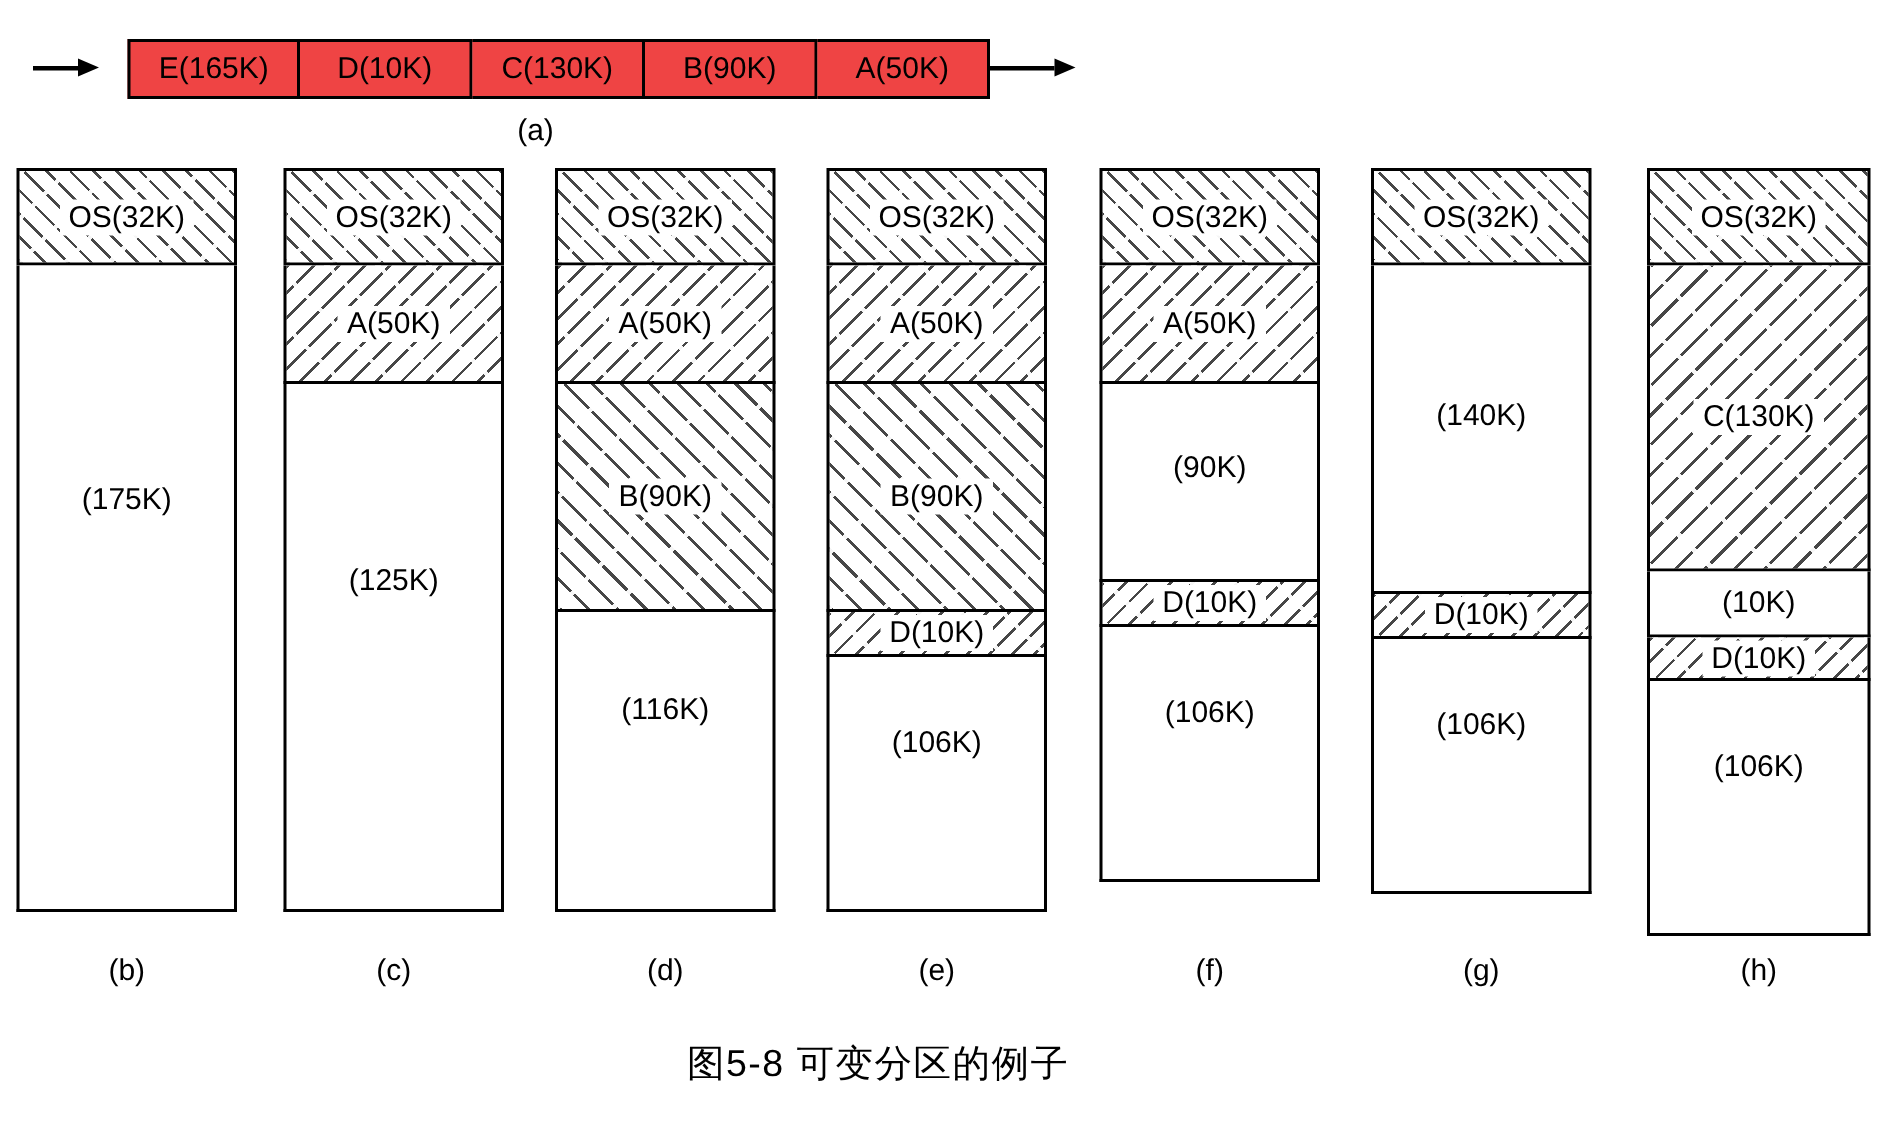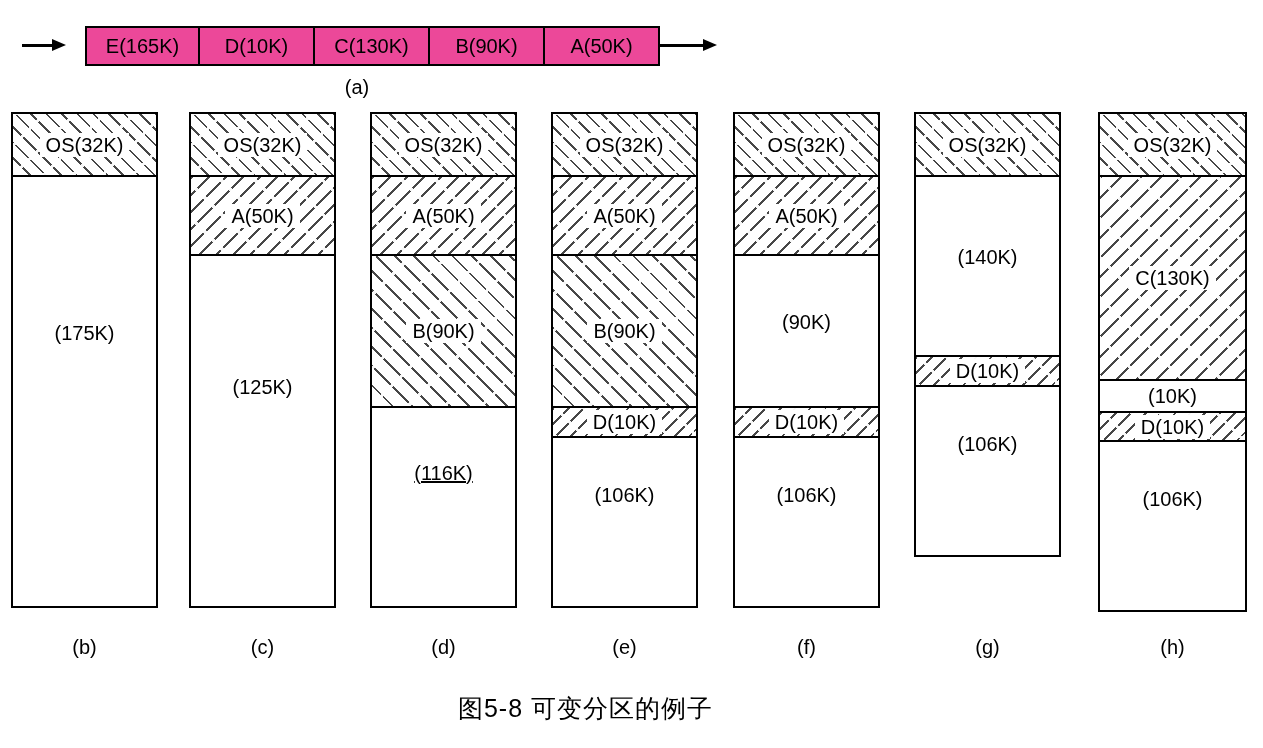--- a/index.html
+++ b/index.html
@@ -19,21 +19,21 @@
     left: 85px; top: 26px;
     display: flex;
   }
   .qbox {
     box-sizing: border-box;
     width: 115px; height: 40px;
     border: 2px solid #000;
     border-left: 0;
     display: flex; align-items: center; justify-content: center;
     font-size: 20px;
-    background: #ec4899;
+    background: #ef4444;
   }
   .qbox:first-child { border-left: 2px solid #000; }
 
   .arrow-line { position: absolute; height: 3px; background: #000; }
   .arrow-head {
     position: absolute; width: 0; height: 0;
     border-left: 14px solid #000;
     border-top: 6px solid transparent;
     border-bottom: 6px solid transparent;
   }
@@ -152,21 +152,21 @@
   <div class="col" style="left:370px;">
     <div class="seg h-os" style="height:65px;">
         <span class="seg-text">OS(32K)</span>
       </div>
     <div class="seg h-a" style="height:79px;">
         <span class="seg-text">A(50K)</span>
       </div>
     <div class="seg h-b" style="height:152px;">
         <span class="seg-text">B(90K)</span>
       </div>
-    <div class="seg" style="height:200px; padding-bottom:68px;text-decoration:underline;">
+    <div class="seg" style="height:200px; padding-bottom:68px;">
         <span class="seg-text">(116K)</span>
       </div>
   </div>
   <div class="col-label" style="left:370px;">(d)</div>
 
   <div class="col" style="left:551px;">
     <div class="seg h-os" style="height:65px;">
         <span class="seg-text">OS(32K)</span>
       </div>
     <div class="seg h-a" style="height:79px;">
@@ -184,56 +184,56 @@
   </div>
   <div class="col-label" style="left:551px;">(e)</div>
 
   <div class="col" style="left:733px;">
     <div class="seg h-os" style="height:65px;">
         <span class="seg-text">OS(32K)</span>
       </div>
     <div class="seg h-a" style="height:79px;">
         <span class="seg-text">A(50K)</span>
       </div>
-    <div class="seg" style="height:152px; padding-bottom:18px;">
+    <div class="seg" style="height:132px; padding-bottom:18px;">
         <span class="seg-text">(90K)</span>
       </div>
     <div class="seg h-d" style="height:30px;">
         <span class="seg-text">D(10K)</span>
       </div>
     <div class="seg" style="height:170px; padding-bottom:54px;">
         <span class="seg-text">(106K)</span>
       </div>
   </div>
   <div class="col-label" style="left:733px;">(f)</div>
 
   <div class="col" style="left:914px;">
     <div class="seg h-os" style="height:65px;">
         <span class="seg-text">OS(32K)</span>
       </div>
-    <div class="seg" style="height:180px; padding-bottom:18px;">
+    <div class="seg" style="height:219px; padding-bottom:18px;">
         <span class="seg-text">(140K)</span>
       </div>
     <div class="seg h-d" style="height:30px;">
         <span class="seg-text">D(10K)</span>
       </div>
     <div class="seg" style="height:170px; padding-bottom:54px;">
         <span class="seg-text">(106K)</span>
       </div>
   </div>
   <div class="col-label" style="left:914px;">(g)</div>
 
   <div class="col" style="left:1098px; width:149px;">
     <div class="seg h-os" style="height:65px;">
         <span class="seg-text">OS(32K)</span>
       </div>
     <div class="seg h-c" style="height:204px;">
         <span class="seg-text">C(130K)</span>
       </div>
-    <div class="seg" style="height:32px;">
+    <div class="seg" style="height:44px;">
         <span class="seg-text">(10K)</span>
       </div>
     <div class="seg h-d" style="height:29px;">
         <span class="seg-text">D(10K)</span>
       </div>
     <div class="seg" style="height:170px; padding-bottom:54px;">
         <span class="seg-text">(106K)</span>
       </div>
   </div>
   <div class="col-label" style="left:1098px; width:149px;">(h)</div>

